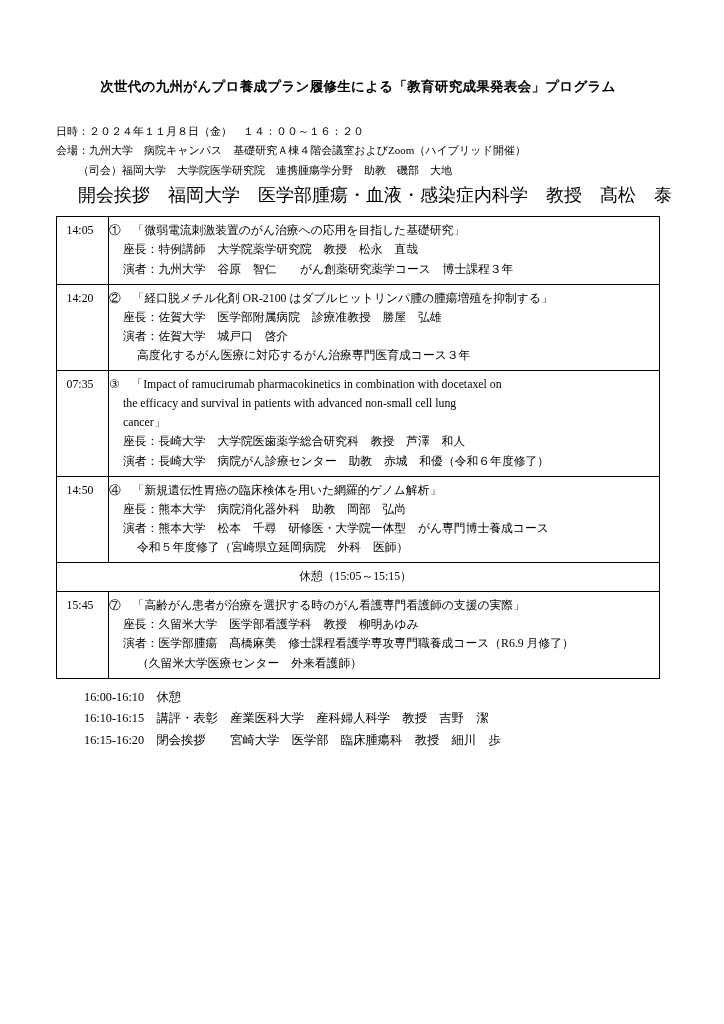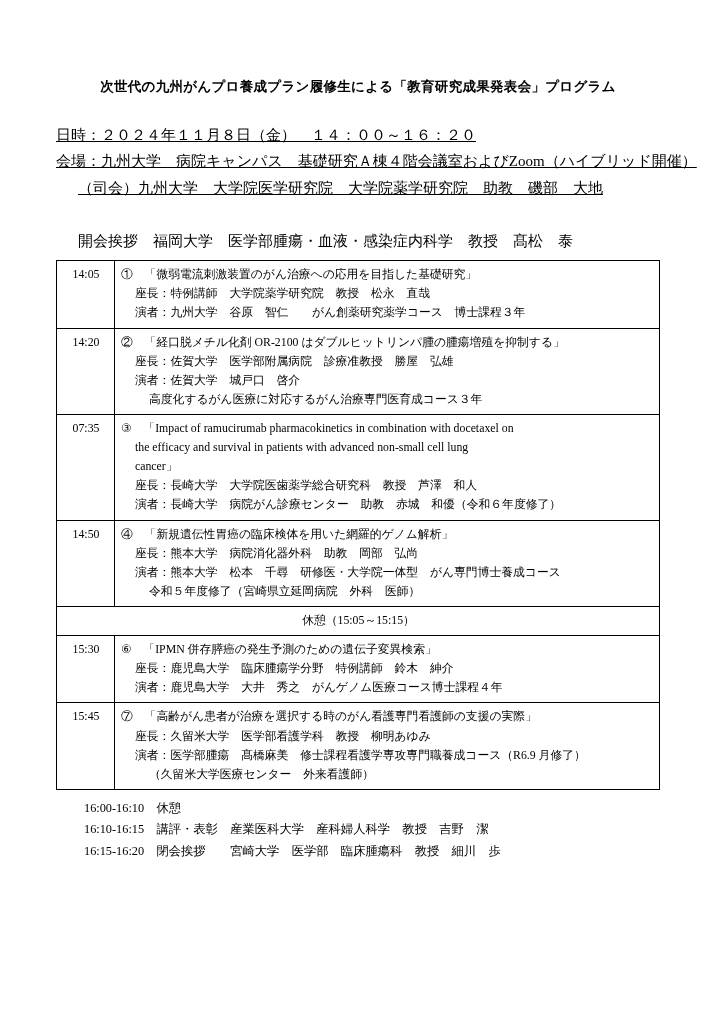--- a/index.html
+++ b/index.html
@@ -22,46 +22,45 @@
     padding: 78px 56px 0 56px;
   }
   .doc-title {
     text-align: center;
     font-size: 13.5px;
     font-weight: bold;
     letter-spacing: 0.3px;
     margin: 0 0 26px 0;
   }
   .meta-line {
-    font-size: 15px;
+    font-size: 11px;
     line-height: 1.75;
     white-space: pre;
-    text-decoration: underline;
   }
   .meta-indent {
     padding-left: 22px;
   }
   .greeting {
-    font-size: 15px;
+    font-size: 18px;
     line-height: 1.7;
     padding-left: 22px;
-    margin-top: 28px;
+    margin-top: 0;
     margin-bottom: 6px;
     white-space: pre;
   }
   table.program {
     border-collapse: collapse;
     width: 100%;
     table-layout: fixed;
     font-size: 11.8px;
   }
   table.program td {
     border: 1px solid #000000;
     vertical-align: top;
-    padding: 4px 5px 5px 6px;
+    padding: 4px 5px 5px 0;
     line-height: 1.62;
   }
   td.time {
     width: 46px;
     text-align: center;
     white-space: nowrap;
     padding-top: 5px;
   }
   td.body-cell {
     padding-left: 8px;
@@ -87,21 +86,21 @@
 </style>
 </head>
 <body>
 
 <div class="page">
 
   <div class="doc-title">次世代の九州がんプロ養成プラン履修生による「教育研究成果発表会」プログラム</div>
 
   <div class="meta-line">日時：２０２４年１１月８日（金）　１４：００～１６：２０</div>
   <div class="meta-line">会場：九州大学　病院キャンパス　基礎研究Ａ棟４階会議室およびZoom（ハイブリッド開催）</div>
-  <div class="meta-line meta-indent">（司会）九州大学　大学院医学研究院　大学院薬学研究院　助教　磯部　大地</div>
+  <div class="meta-line meta-indent">（司会）福岡大学　大学院医学研究院　連携腫瘍学分野　助教　磯部　大地</div>
 
   <div class="greeting">開会挨拶　福岡大学　医学部腫瘍・血液・感染症内科学　教授　髙松　泰</div>
 
   <table class="program">
     <tbody>
 
       <tr>
         <td class="time">14:05</td>
         <td class="body-cell">
           <span class="ln">①　「微弱電流刺激装置のがん治療への応用を目指した基礎研究」</span>
@@ -139,28 +138,20 @@
           <span class="ln ind1">演者：熊本大学　松本　千尋　研修医・大学院一体型　がん専門博士養成コース</span>
           <span class="ln ind2">令和５年度修了（宮崎県立延岡病院　外科　医師）</span>
         </td>
       </tr>
 
       <tr>
         <td class="break-cell" colspan="2">休憩（15:05～15:15）</td>
       </tr>
 
 
-      <tr>
-        <td class="time">15:30</td>
-        <td class="body-cell">
-          <span class="ln">⑥　「IPMN 併存膵癌の発生予測のための遺伝子変異検索」</span>
-          <span class="ln ind1">座長：鹿児島大学　臨床腫瘍学分野　特例講師　鈴木　紳介</span>
-          <span class="ln ind1">演者：鹿児島大学　大井　秀之　がんゲノム医療コース博士課程４年</span>
-        </td>
-      </tr>
 
       <tr>
         <td class="time">15:45</td>
         <td class="body-cell">
           <span class="ln">⑦　「高齢がん患者が治療を選択する時のがん看護専門看護師の支援の実際」</span>
           <span class="ln ind1">座長：久留米大学　医学部看護学科　教授　柳明あゆみ</span>
           <span class="ln ind1">演者：医学部腫瘍　髙橋麻美　修士課程看護学専攻専門職養成コース（R6.9 月修了）</span>
           <span class="ln ind2">（久留米大学医療センター　外来看護師）</span>
         </td>
       </tr>

